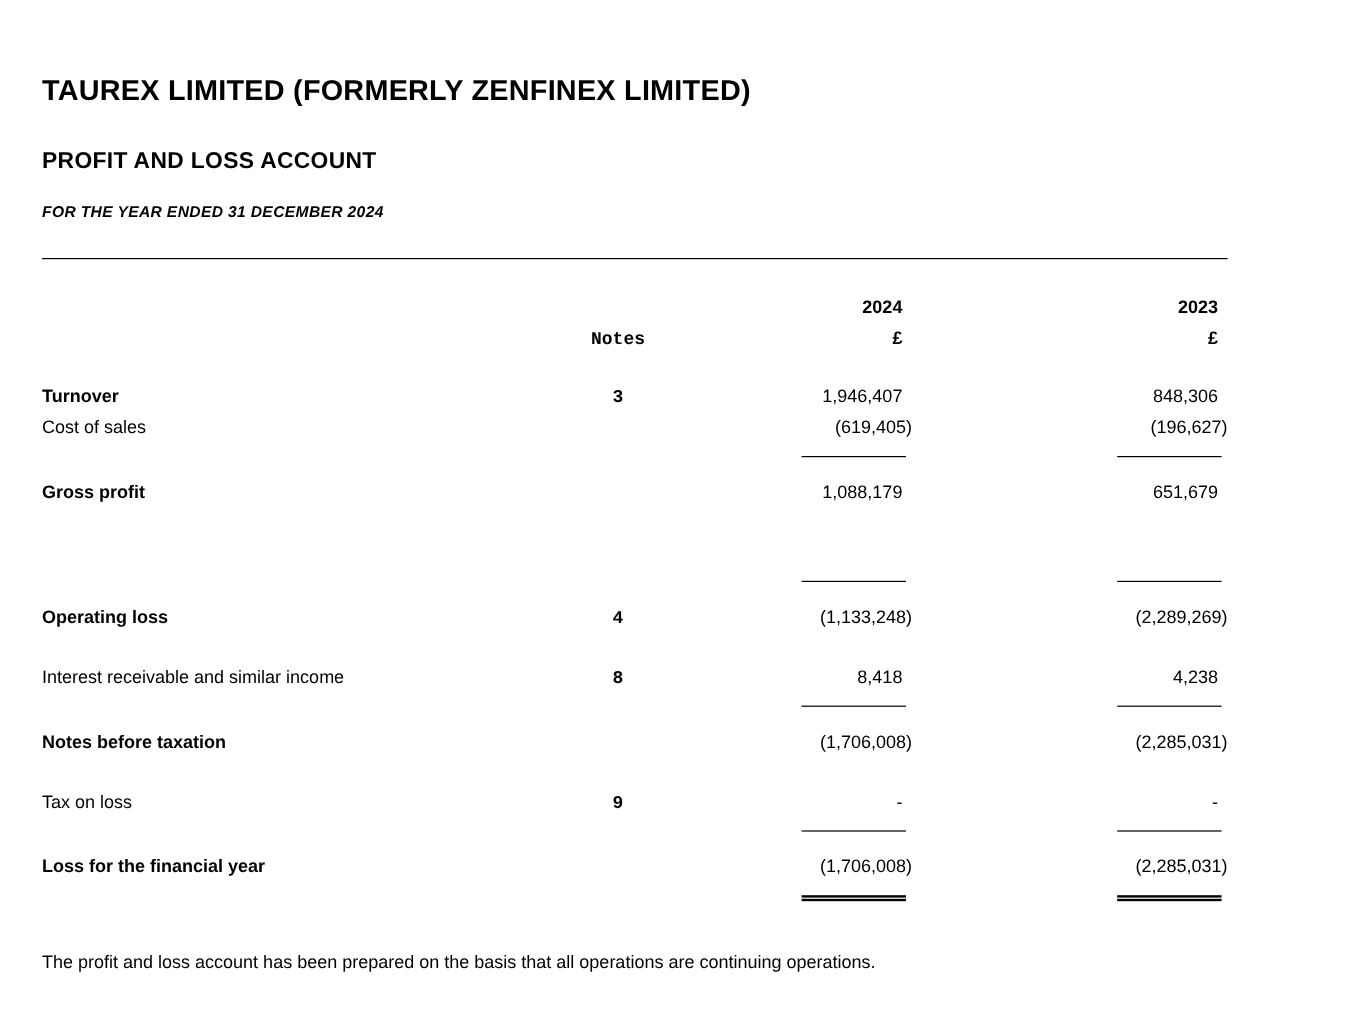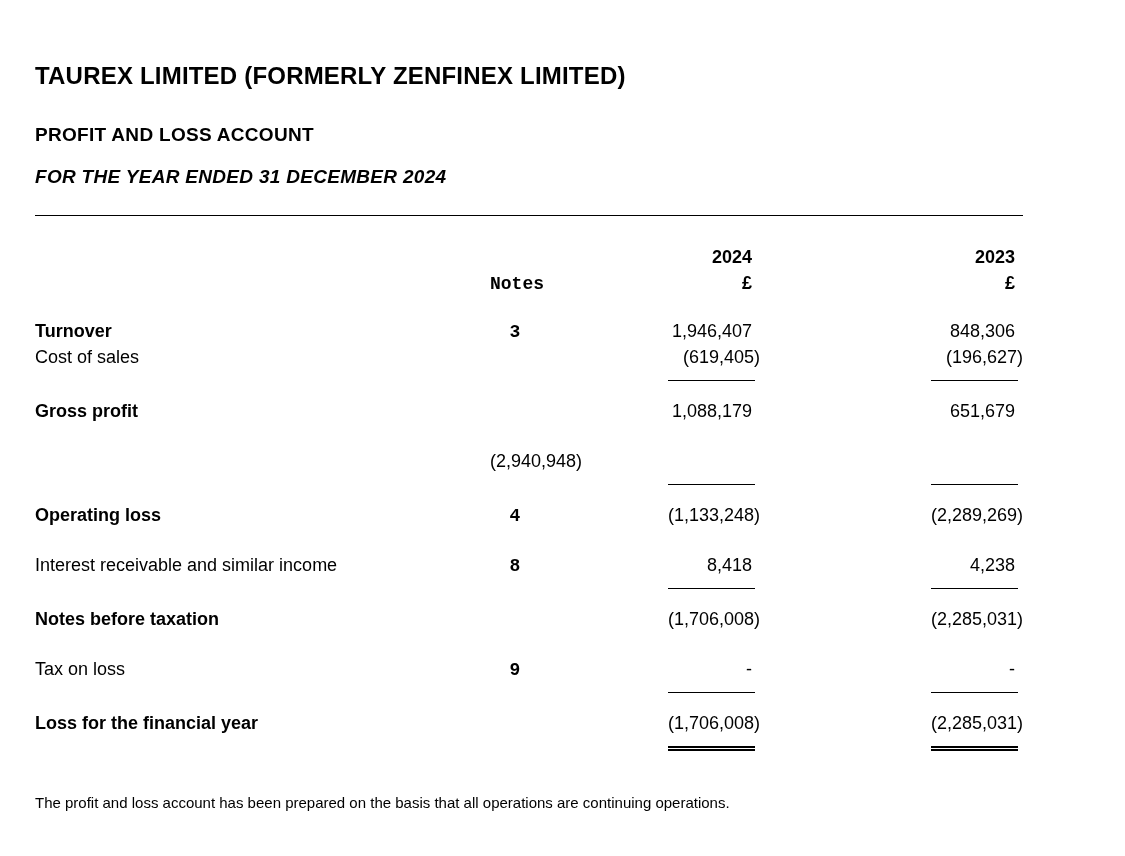--- a/index.html
+++ b/index.html
@@ -6,31 +6,31 @@
   html,body { width:1125px; height:856px; background:#ffffff; }
   body {
     font-family:"Liberation Sans","DejaVu Sans",sans-serif;
     color:#000;
     -webkit-font-smoothing:antialiased;
   }
   .page { position:relative; width:1125px; height:856px; padding:62px 18px 0 35px; overflow:hidden; }
 
   .company-title { font-size:24px; font-weight:bold; line-height:28px; letter-spacing:0.2px; }
   .statement-title { font-size:19px; font-weight:bold; line-height:24px; margin-top:33px; letter-spacing:0.3px; }
-  .statement-period { font-size:19px; font-weight:bold; font-style:italic; line-height:24px; margin-top:18px; letter-spacing:0.3px; }
+  .statement-period { font-size:13px; font-weight:bold; font-style:italic; line-height:24px; margin-top:18px; letter-spacing:0.3px; }
 
   hr.header-rule { border:none; border-top:1.5px solid #000; margin-top:26px; width:988px; }
 
   .fin-table { margin-top:28px; width:988px; }
   .t-row {
     display:grid;
     grid-template-columns:455px 50px 220px 263px;
     align-items:baseline;
     height:26px;
-    font-size:18px;
+    font-size:15px;
     line-height:26px;
   }
   .c-label { text-align:left; white-space:nowrap; }
   .c-label.bold { font-weight:bold; }
   .c-note { text-align:center; font-weight:bold;font-family:Liberation Mono, monospace; }
   .c-amt { text-align:right; white-space:nowrap; }
   .c-amt.pad { padding-right:8px; }
   .c-amt.hdr { font-weight:bold; }
 
   .gap-sm { margin-top:8px; }
@@ -100,21 +100,20 @@
           <div class="c-amt"><span class="rline"></span></div>
         </div>
         <div class="t-row gap-sm">
           <div class="c-label bold">Gross profit</div>
           <div class="c-note"></div>
           <div class="c-amt pad">1,088,179</div>
           <div class="c-amt pad">651,679</div>
         </div>
         <div class="t-row gap-lg">
           <div class="c-note"></div>
-          <div class="c-amt">(2,940,948)</div>
         </div>
         <div class="t-row rule-row">
           <div></div>
           <div></div>
           <div class="c-amt"><span class="rline"></span></div>
           <div class="c-amt"><span class="rline"></span></div>
         </div>
         <div class="t-row gap-sm">
           <div class="c-label bold">Operating loss</div>
           <div class="c-note">4</div>

